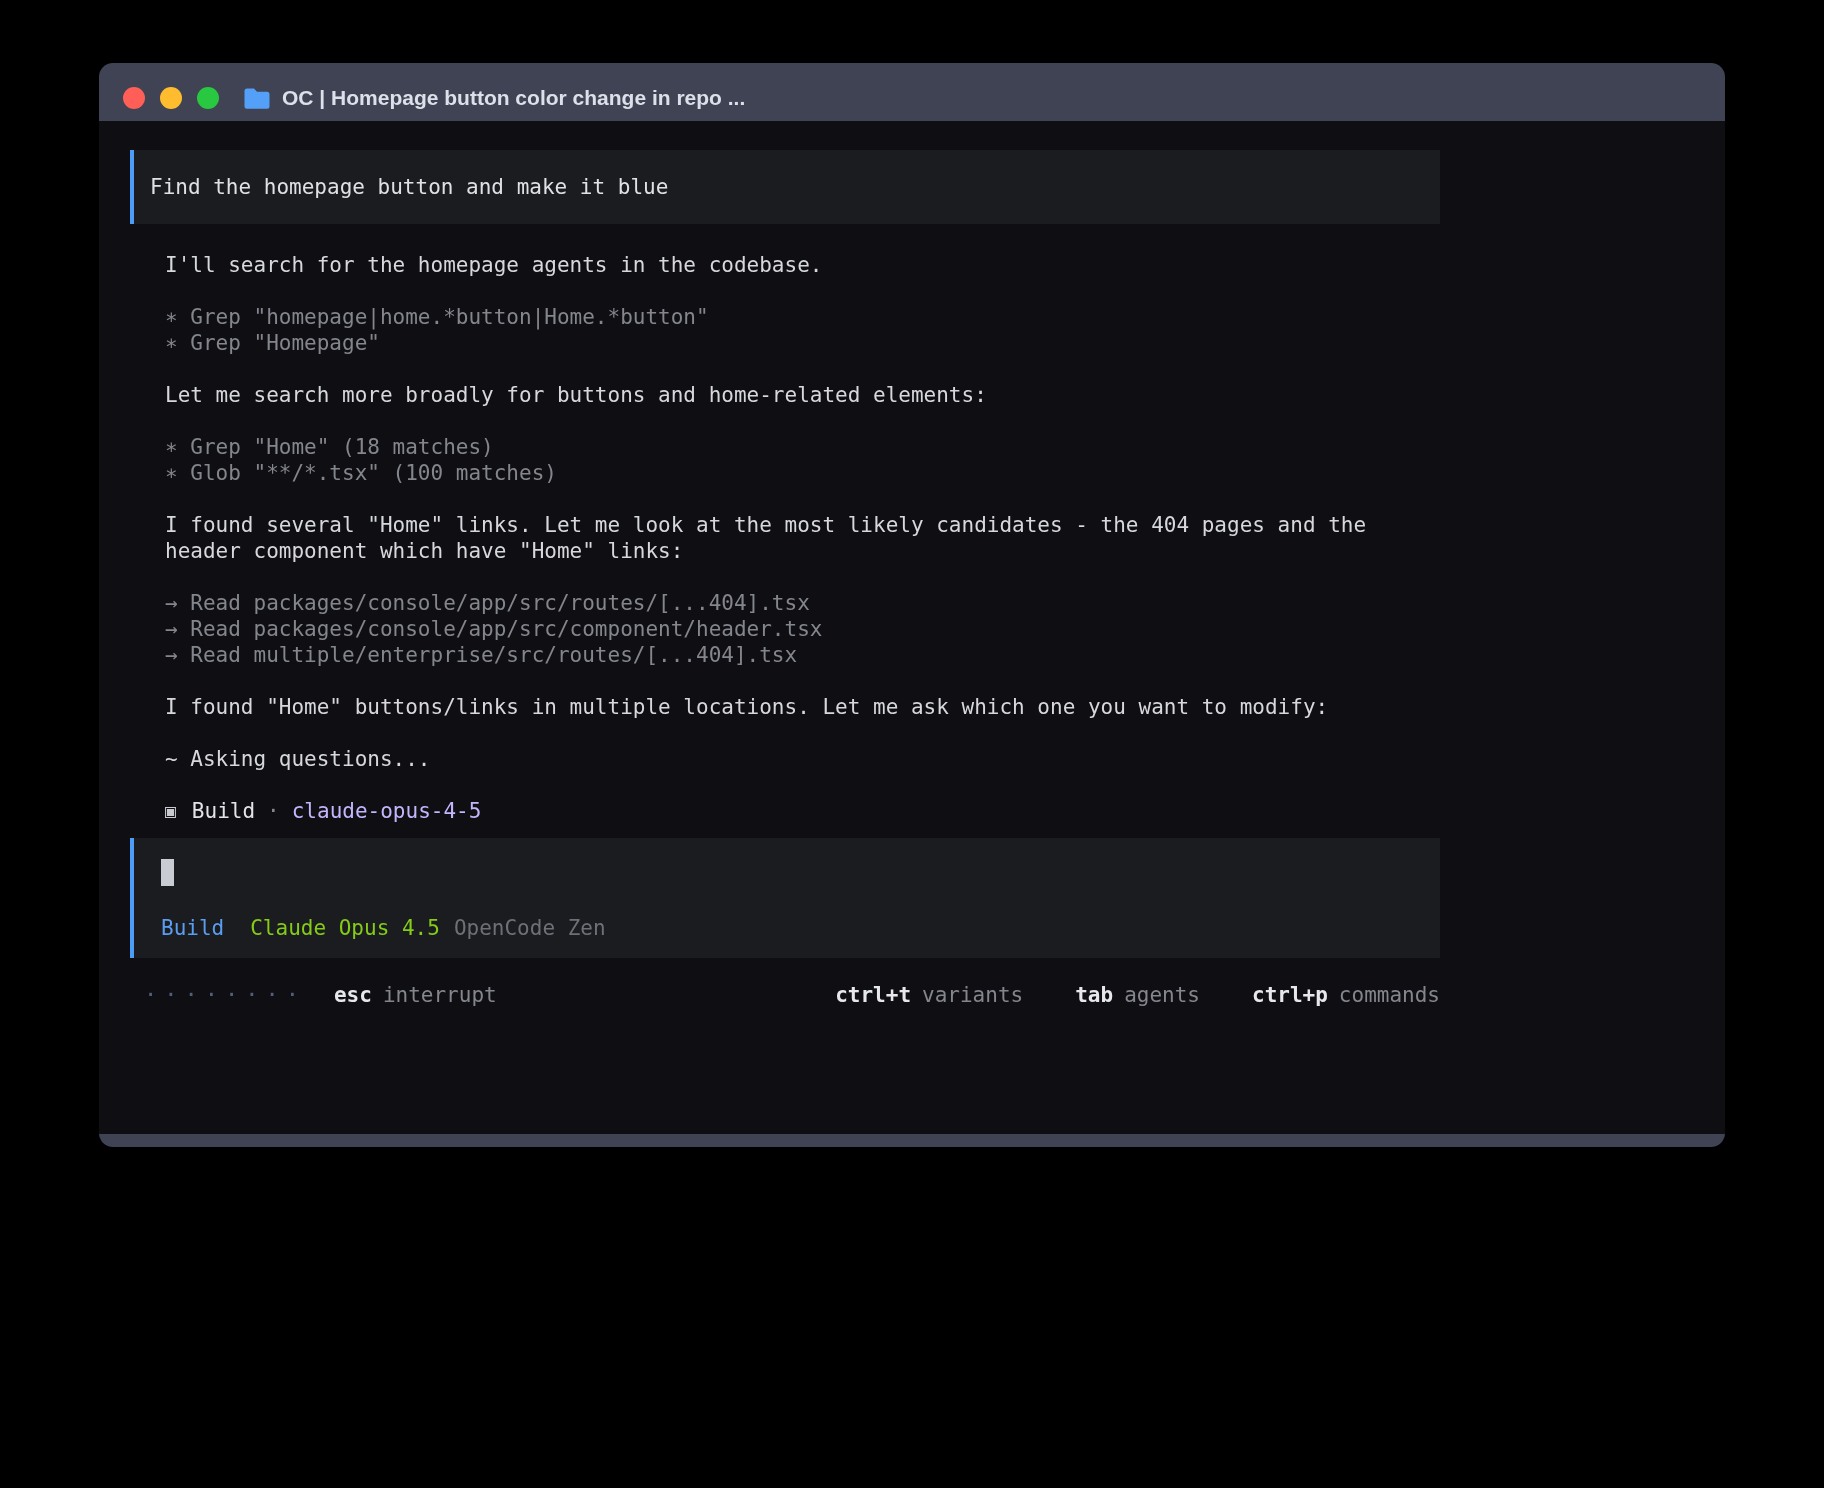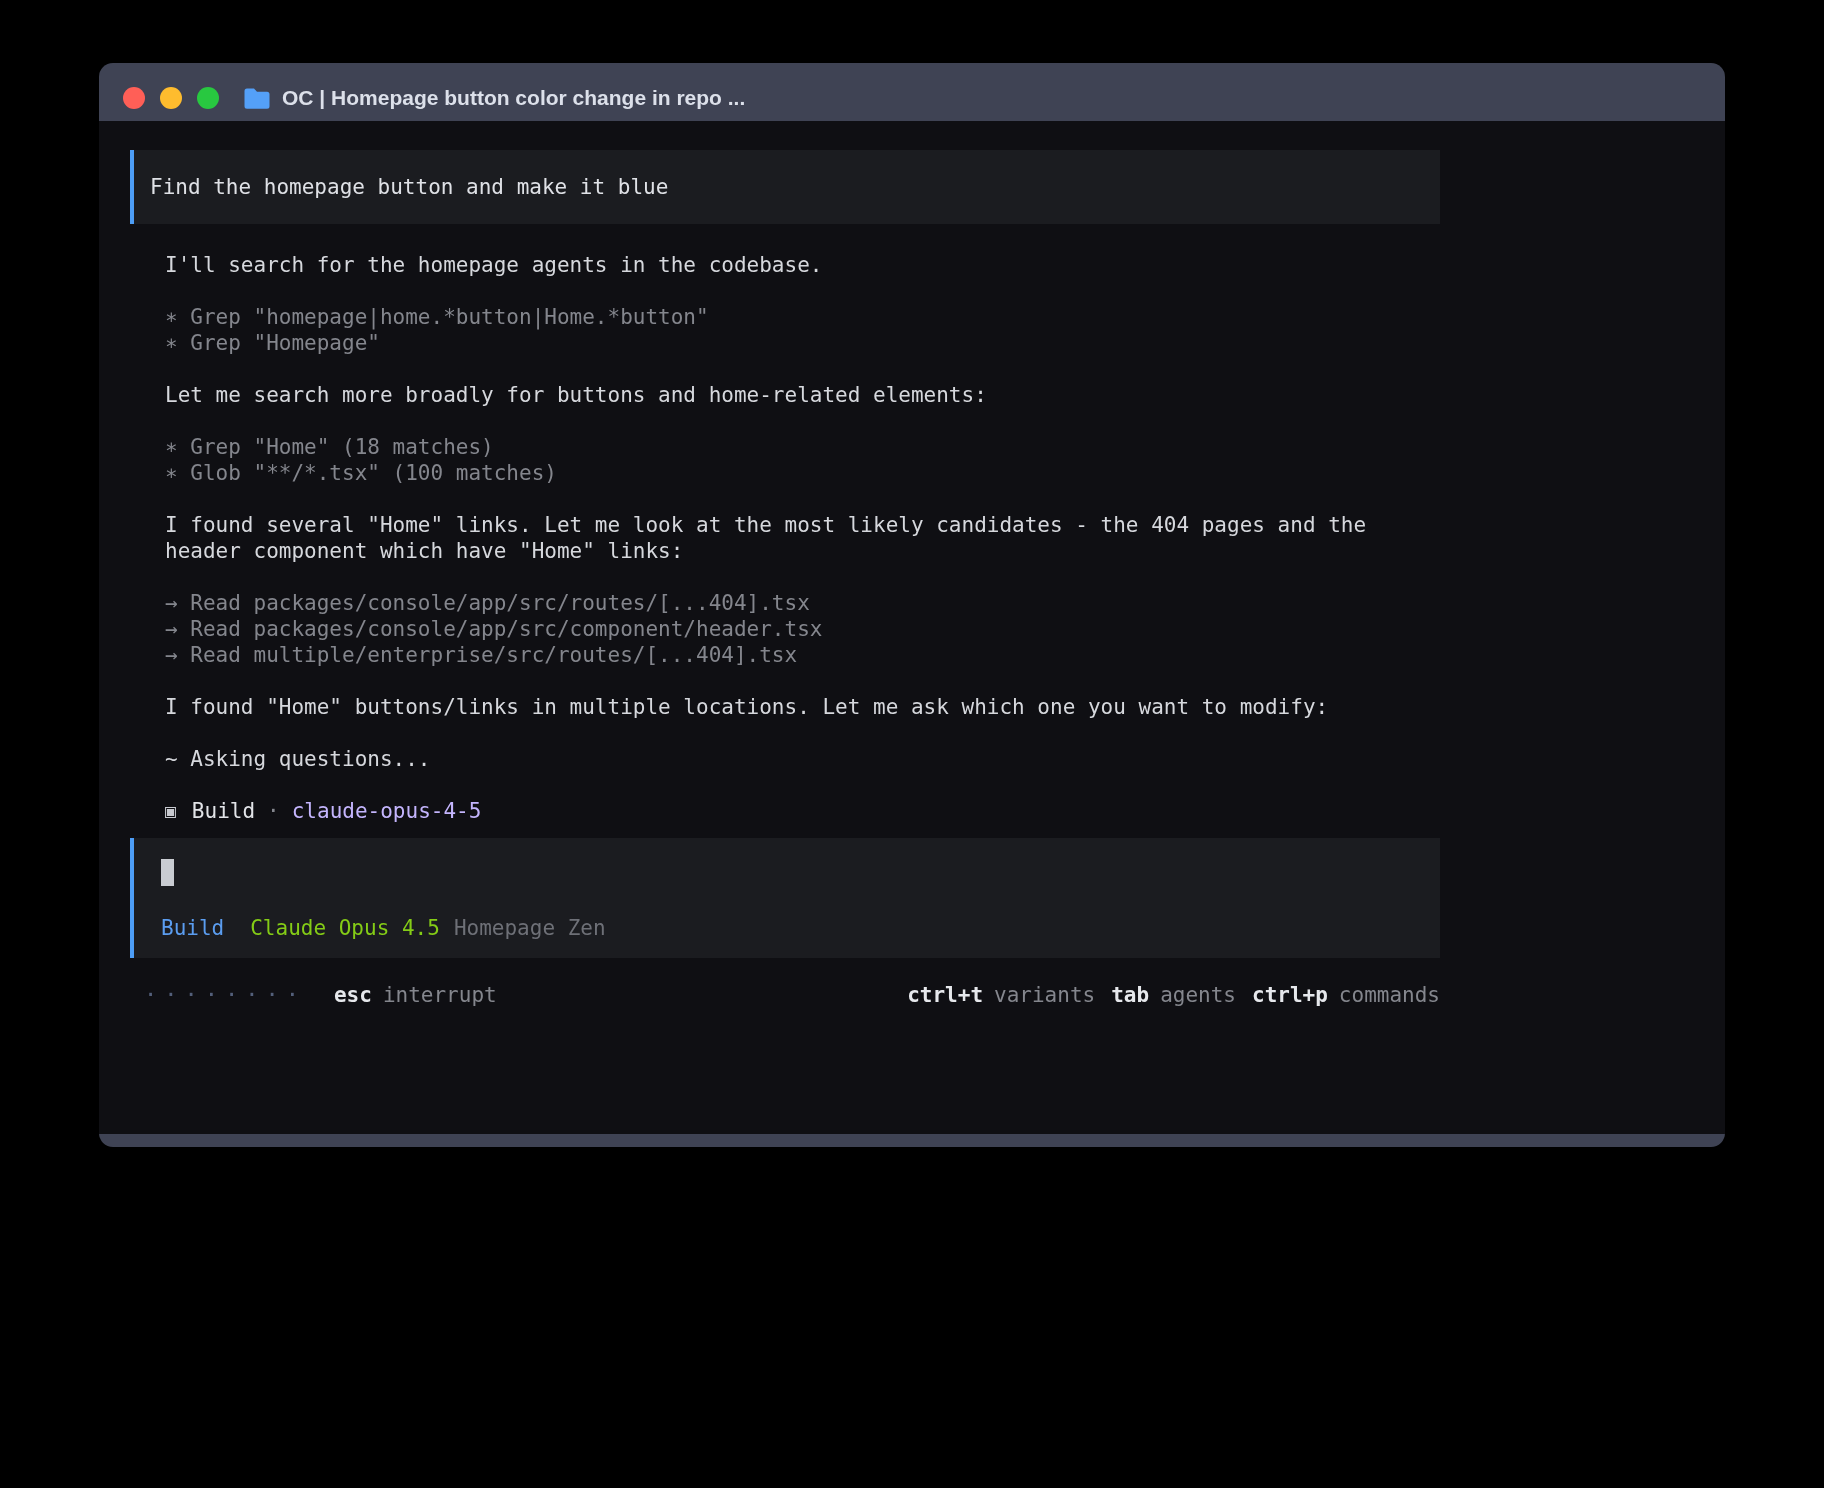--- a/index.html
+++ b/index.html
@@ -66,21 +66,21 @@
   .provider-name { color:#6e7077; }
 
   .footer {
     display:flex; justify-content:space-between; align-items:center;
     margin-top:24px; padding-left:14px; white-space:nowrap;
   }
   .f-left { display:flex; align-items:center; gap:28px; }
   .spinner { color:#535f7a; letter-spacing:7px; font-size:22px; }
   .key { font-weight:bold; color:#e6e8ec; }
   .klabel { color:#84868d; margin-left:11px; }
-  .f-right { display:flex; gap:16px;align-items:center; }
+  .f-right { display:flex; gap:52px;align-items:center; }
   .pair { display:flex; align-items:center; }
 </style>
 </head>
 <body>
 
 <div class="window">
 
   <div class="titlebar">
     <div class="lights">
       <span class="light close"></span>
@@ -136,21 +136,21 @@
           <span class="status-sep">·</span>
           <span class="status-model">claude-opus-4-5</span>
         </div>
       </div>
 
       <div class="input-box">
         <span class="cursor"></span>
         <div class="model-line">
           <span class="agent-name">Build</span>
           <span class="model-name">Claude Opus 4.5</span>
-          <span class="provider-name">Homepage Zen</span>
+          <span class="provider-name">OpenCode Zen</span>
         </div>
       </div>
 
       <div class="footer">
         <div class="f-left">
           <span class="spinner">········</span>
           <span class="pair">
             <span class="key">esc</span>
             <span class="klabel">interrupt</span>
           </span>

